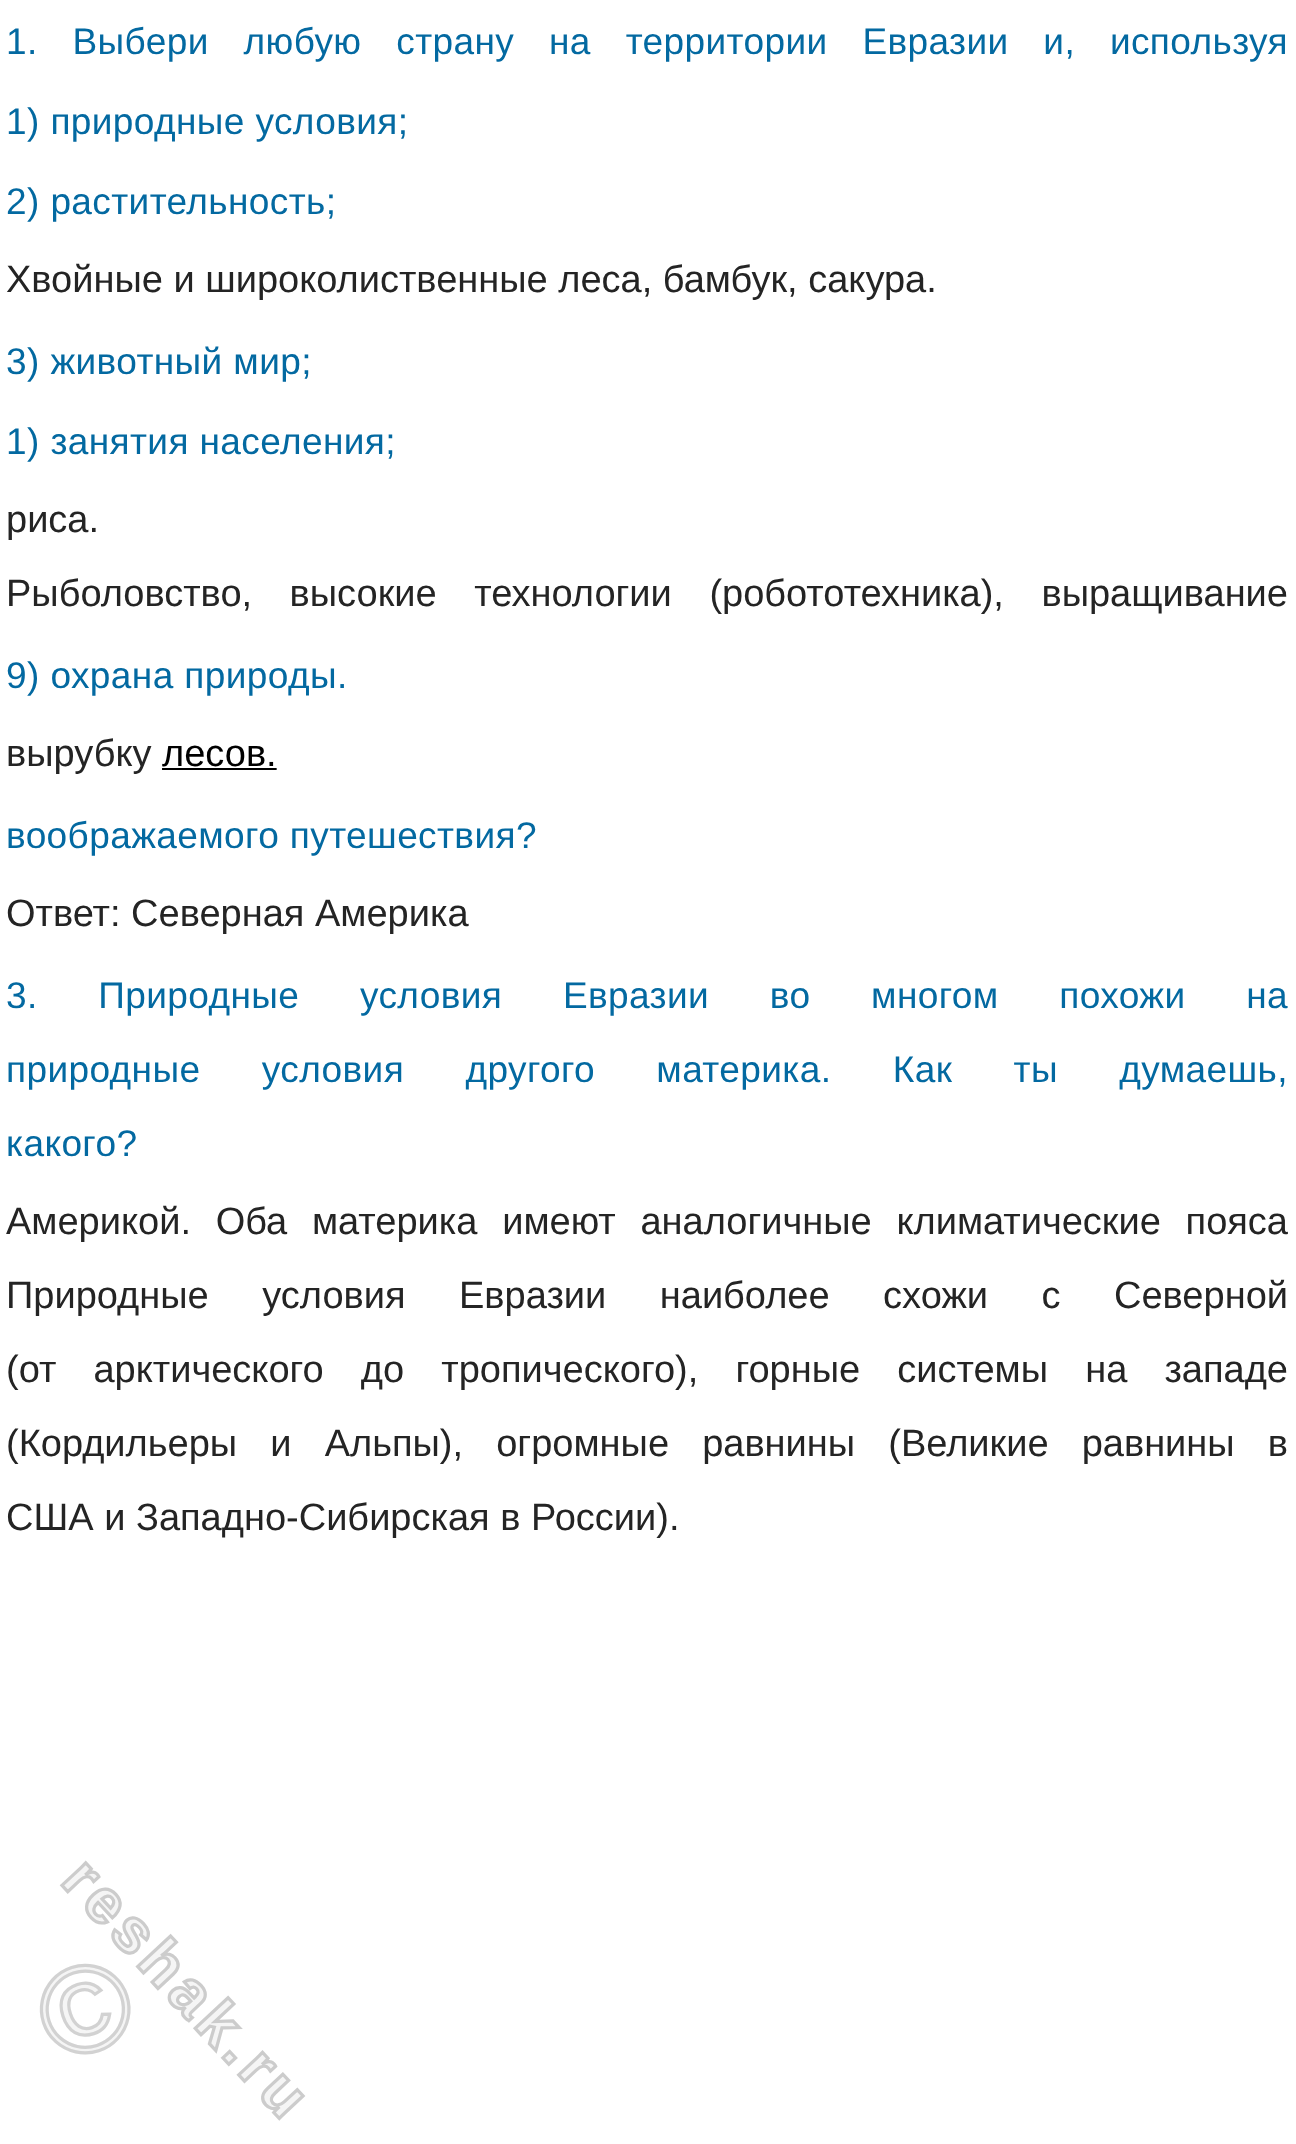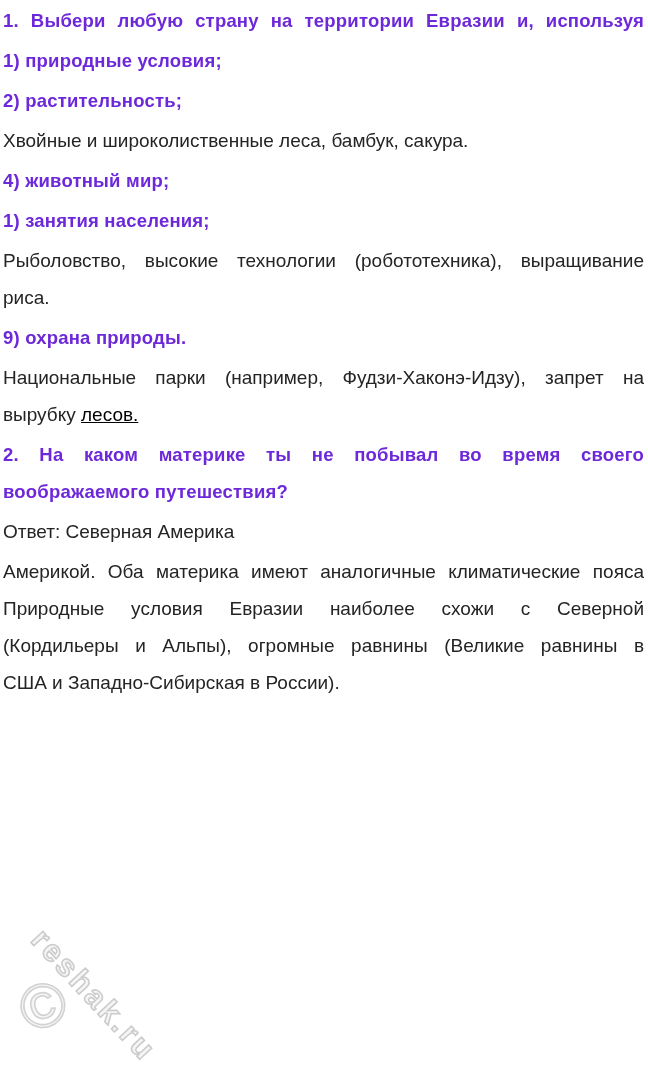--- a/index.html
+++ b/index.html
@@ -26,23 +26,23 @@
   }
   .line {
     line-height: 37px;
     font-size: 19px;
     color: #242424;
     text-align: justify;
     white-space: nowrap;
     overflow: hidden;
   }
   .para.bold .line {
-    font-weight: 700;
+    font-weight: 400;
     font-size: 18.5px;
-    color: #6d28d9;
+    color: #0369a1;
     letter-spacing: 0.2px;
   }
   
   .line.fill {
     text-align-last: justify;
   }
   .muted {
     color: #000000;
     text-decoration: underline;
   }
@@ -94,44 +94,48 @@
     <div class="para bold">
       <div class="line">1) природные условия;</div>
     </div>
     <div class="para bold">
       <div class="line">2) растительность;</div>
     </div>
     <div class="para normal">
       <div class="line">Хвойные и широколиственные леса, бамбук, сакура.</div>
     </div>
     <div class="para bold">
-      <div class="line">4) животный мир;</div>
+      <div class="line">3) животный мир;</div>
     </div>
     <div class="para normal">
     </div>
     <div class="para bold">
       <div class="line">1) занятия населения;</div>
     </div>
     <div class="para normal">
+      <div class="line">риса.</div>
       <div class="line fill">Рыболовство, высокие технологии (робототехника), выращивание</div>
-      <div class="line">риса.</div>
     </div>
     <div class="para bold">
       <div class="line">9) охрана природы.</div>
     </div>
     <div class="para normal">
-      <div class="line fill">Национальные парки (например, Фудзи-Хаконэ-Идзу), запрет на</div>
       <div class="line"><span>вырубку </span><span class="muted">лесов.</span></div>
     </div>
     <div class="para bold">
-      <div class="line fill">2. На каком материке ты не побывал во время своего</div>
       <div class="line">воображаемого путешествия?</div>
     </div>
     <div class="para normal">
       <div class="line">Ответ: Северная Америка</div>
     </div>
+    <div class="para bold">
+      <div class="line fill">3. Природные условия Евразии во многом похожи на</div>
+      <div class="line fill">природные условия другого материка. Как ты думаешь,</div>
+      <div class="line">какого?</div>
+    </div>
     <div class="para normal">
       <div class="line fill">Америкой. Оба материка имеют аналогичные климатические пояса</div>
       <div class="line fill">Природные условия Евразии наиболее схожи с Северной</div>
+      <div class="line fill">(от арктического до тропического), горные системы на западе</div>
       <div class="line fill">(Кордильеры и Альпы), огромные равнины (Великие равнины в</div>
       <div class="line">США и Западно-Сибирская в России).</div>
     </div>
   </div>
 
 </body></html>

